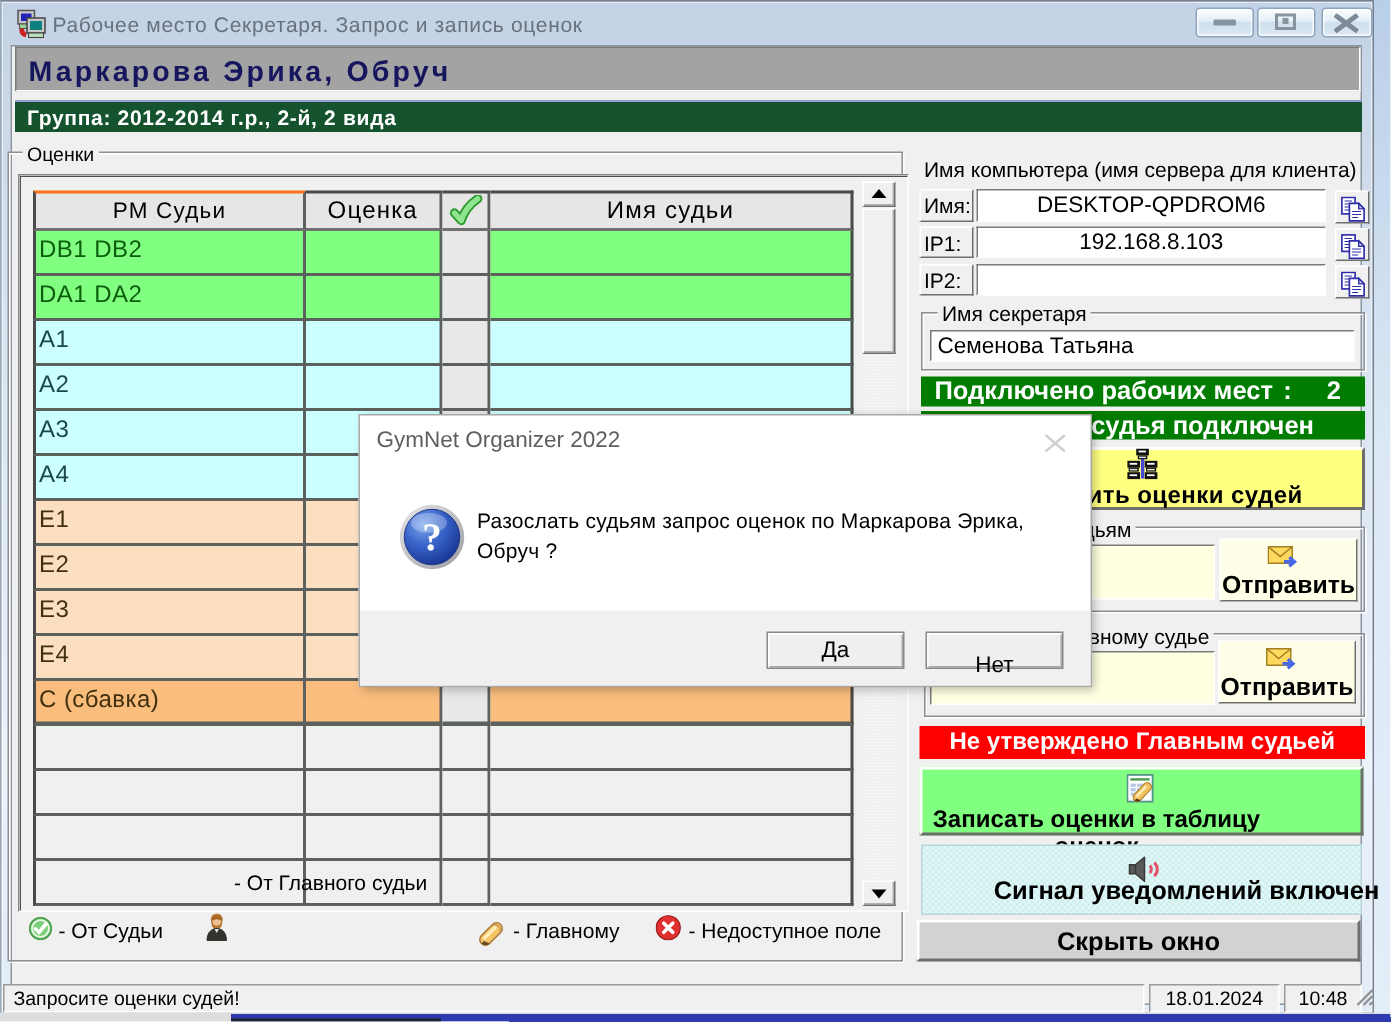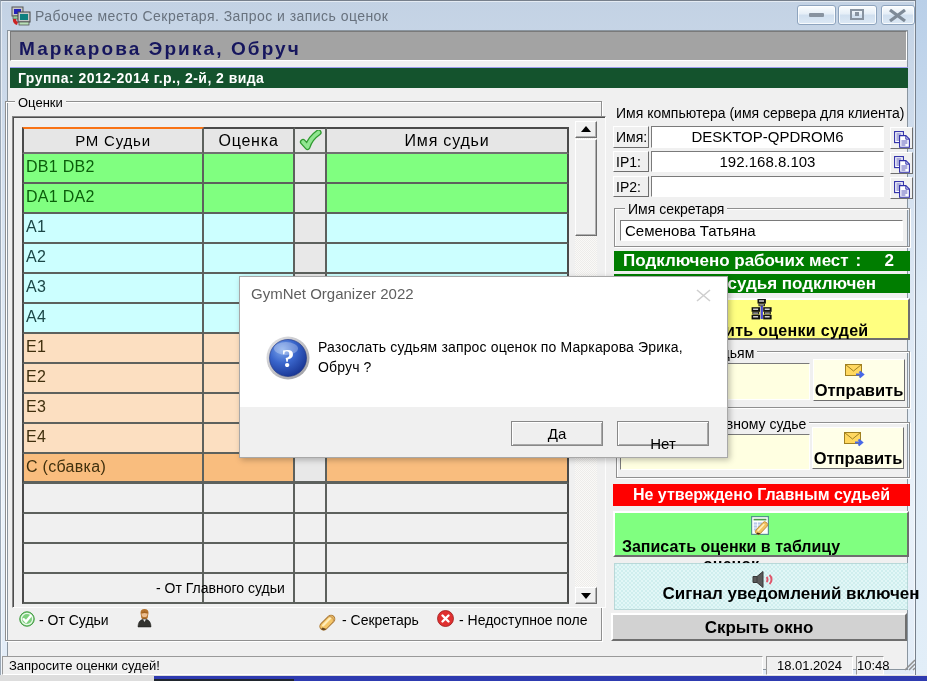--- a/index.html
+++ b/index.html
@@ -178,32 +178,32 @@
     </svg>
     <div class="legtxt" style="left:156px;top:580px;">- От Главного судьи</div>
     <svg class="ab" style="left:316px;top:613px" width="23" height="20" viewBox="0 0 23 20">
       <g transform="rotate(-45 11 10)">
         <rect x="2.5" y="6.2" width="18" height="7.6" rx="3.8" fill="#f5c668" stroke="#a87838" stroke-width="1"></rect>
         <rect x="5.5" y="7.8" width="12" height="2.2" rx="1" fill="#ffeebc"></rect>
         <path d="M2.5 10 a3.8 3.8 0 0 0 3.8 3.8 l-1.5-3.8 z" fill="#6a4a22"></path>
         <path d="M16 6.4 a3.8 3.8 0 0 1 0 7.2" fill="none" stroke="#c89858" stroke-width="1"></path>
       </g>
     </svg>
-    <div class="legtxt" style="left:342px;top:612px;">- Секретарь</div>
+    <div class="legtxt" style="left:342px;top:612px;">- Главному</div>
     <svg class="ab" style="left:437px;top:610px" width="17" height="17" viewBox="0 0 17 17">
       <circle cx="8.5" cy="8.5" r="8" fill="#e03030"></circle>
       <circle cx="8.5" cy="8.5" r="8" fill="none" stroke="#9a1a1a" stroke-width="0.8"></circle>
       <path d="M5.5 5.5 L11.5 11.5 M11.5 5.5 L5.5 11.5" stroke="#fff" stroke-width="2.4" stroke-linecap="round"></path>
     </svg>
     <div class="legtxt" style="left:459px;top:612px;text-align:center;">- Недоступное поле</div>
   </div>
 
 <div class="spanel ab" style="left:2px;width:761px;padding:1px 0 0 6px;">Запросите оценки судей!</div>
 <div class="spanel ab" style="left:766px;width:87px;text-align:center;padding-top:1px;">18.01.2024</div>
-<div class="spanel ab" style="left:856px;width:28px;text-align:center;padding-top:1px;">10:48</div>
+<div class="spanel ab" style="left:856px;width:52px;text-align:center;padding-top:1px;">10:48</div>
 <svg class="ab" style="left:903px;top:658px" width="13" height="13" viewBox="0 0 13 13">
 <path d="M12 2 L2 12 M12 6 L6 12 M12 10 L10 12" stroke="#909090" stroke-width="1.5"></path>
 </svg>
 
 <div class="ab" style="left:0px;top:675px;width:927px;height:6px;background:#dddddd;"></div>
 <div class="ab" style="left:154px;top:676px;width:773px;height:5px;background:#2e3bb0;"></div>
 <div class="ab" style="left:154px;top:679px;width:140px;height:2px;background:#20262e;"></div>
 
 <div class="ab" style="left:616px;top:105px;font-size:14px;letter-spacing:0px;white-space:nowrap;">Имя компьютера (имя сервера для клиента)</div>
 

